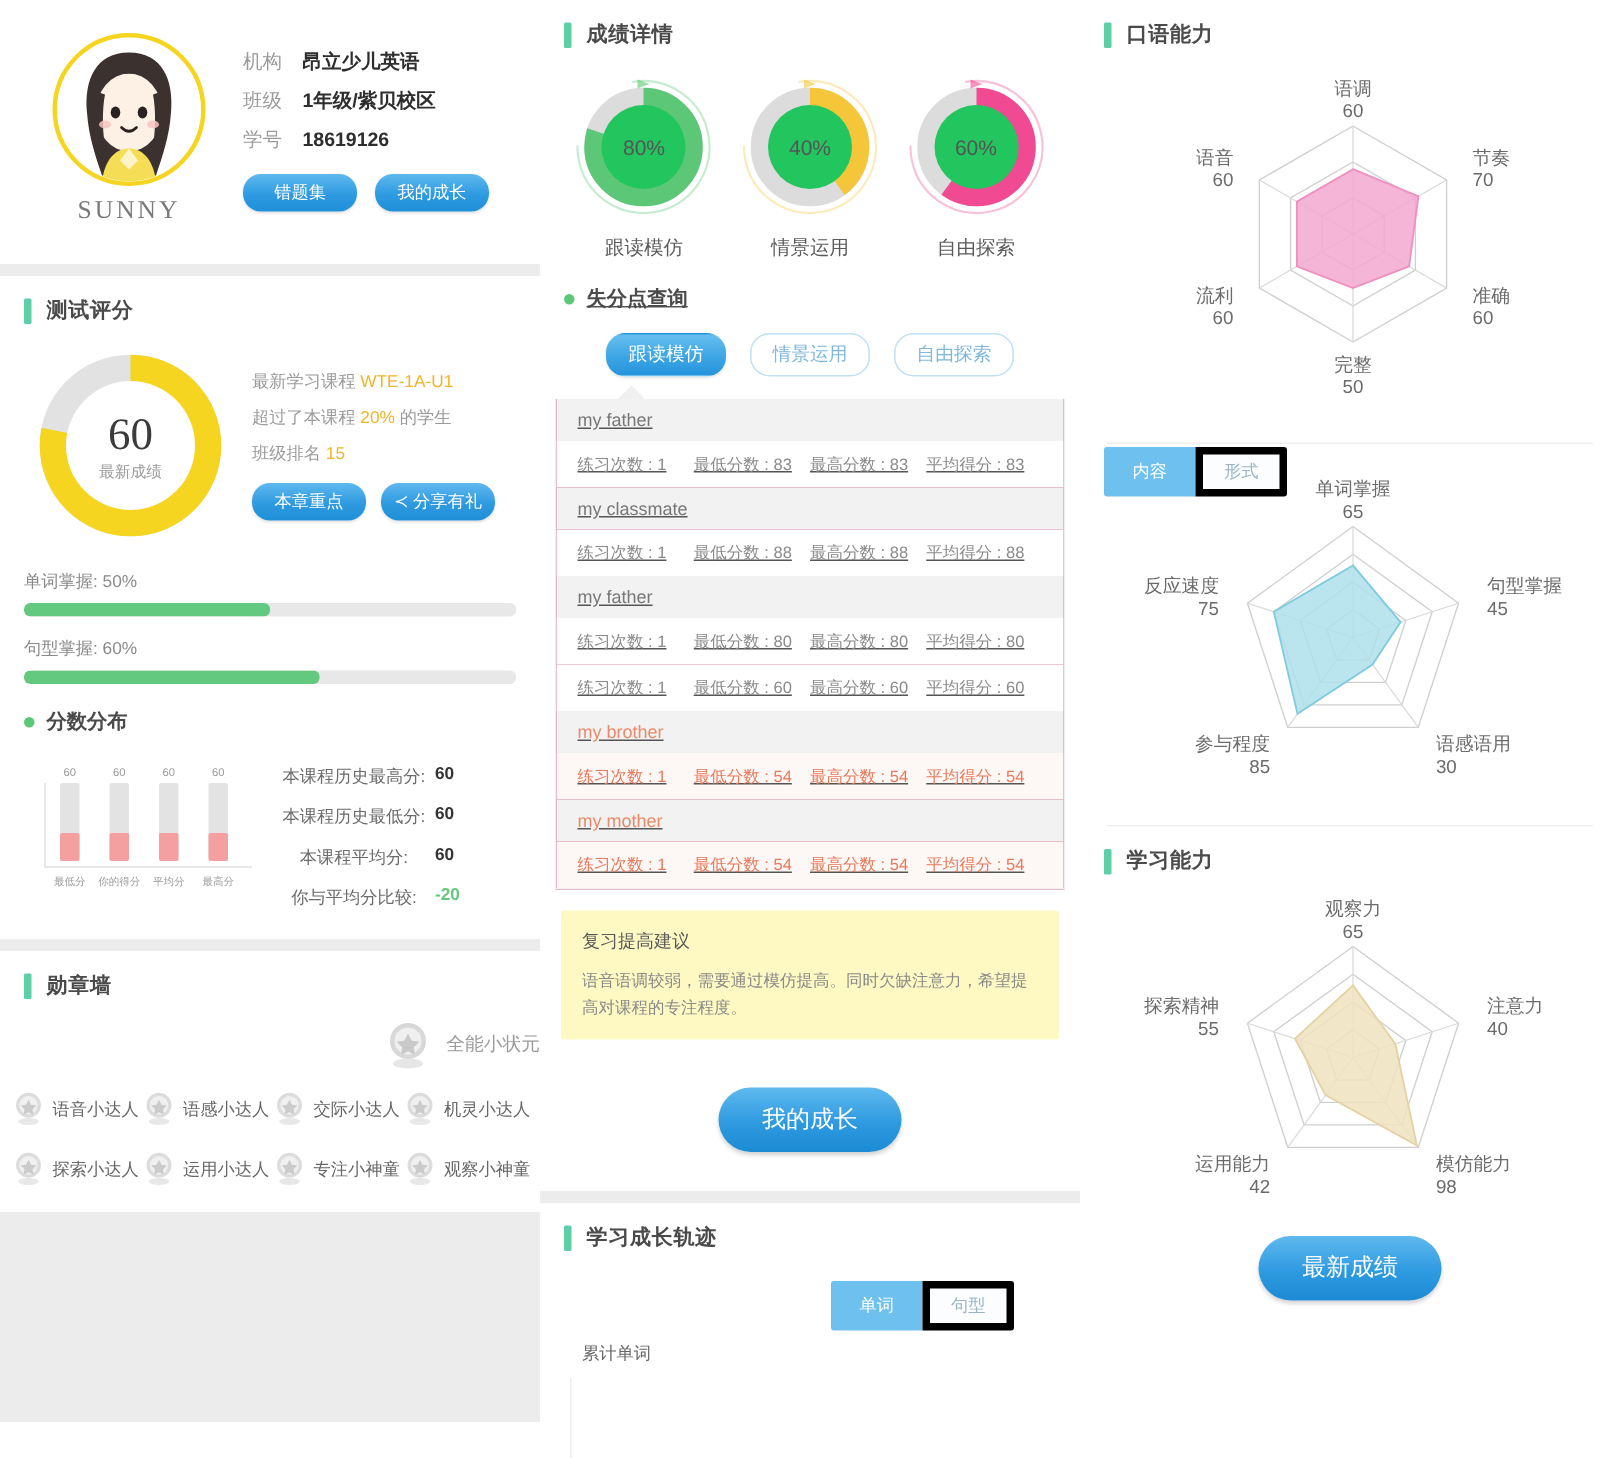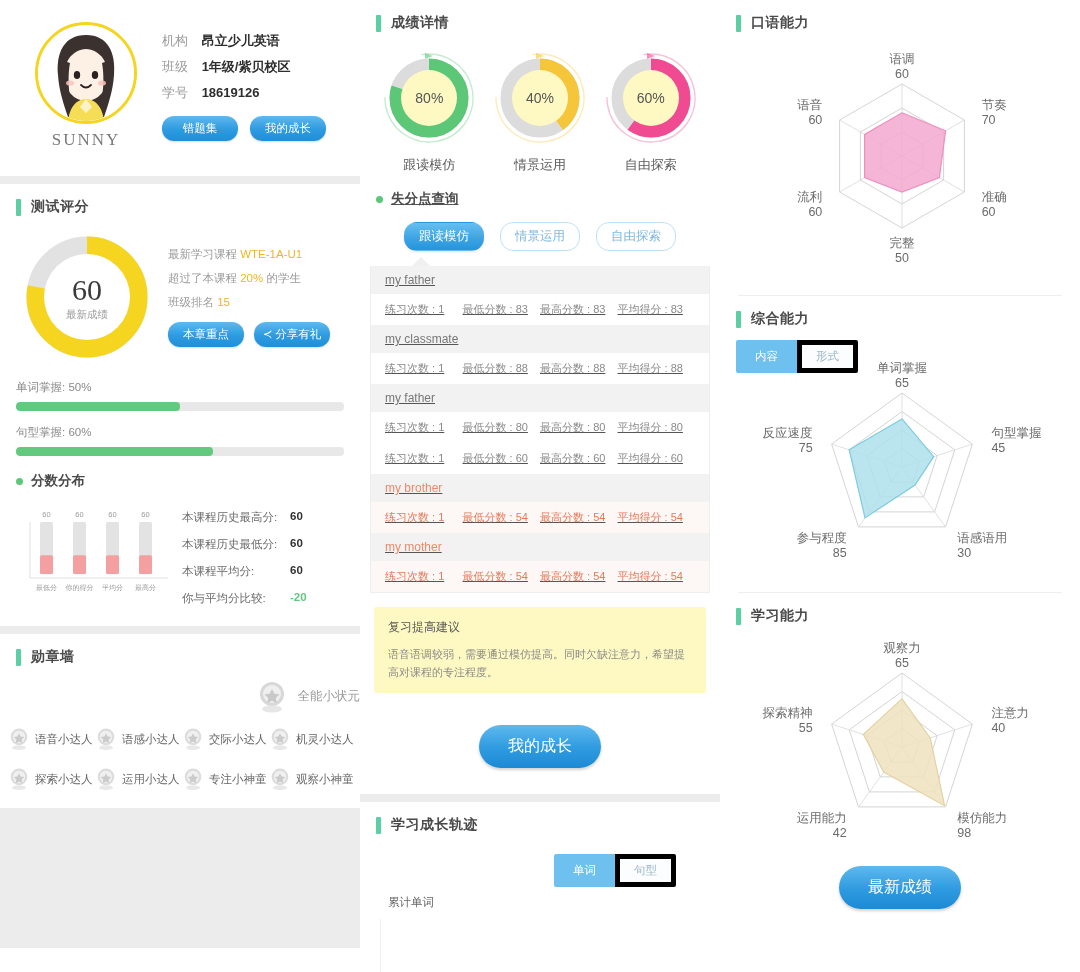--- a/index.html
+++ b/index.html
@@ -79,38 +79,38 @@
 
   .prog-label { font-size:11.5px; color:#8a8a8a; margin: 14px 0 7px 0;}
   .prog-track { height:9px; background:#e8e8e8; border-radius:4px; overflow:hidden; }
   .prog-fill { height:100%; background:#63c97e; border-radius:4px; }
 
   
   .dist-body { display:flex; padding: 14px 16px 8px 16px; }
   .barchart { width: 160px; flex:0 0 auto; }
   .dist-stats { flex:1; padding-left: 6px; padding-top: 6px;}
   .dist-stats .row { display:flex; font-size:11.5px; margin-bottom:12px; }
-  .dist-stats .row .lbl { color:#6b6b6b; width:108px; }
+  .dist-stats .row .lbl { color:#6b6b6b; width:108px;text-align:center; }
   .dist-stats .row .val { color:#333; font-weight:bold; }
   .dist-stats .row .val.neg { color:#63c97e; }
 
   
   .badge-top { display:flex; align-items:center; justify-content:flex-end; padding: 2px 0 8px 0;}
   .badge-top .nm { font-size:12.5px; color:#9b9b9b; margin-left:8px; }
   .badge-grid { display:grid; grid-template-columns: repeat(4, 1fr); row-gap:14px; padding: 4px 6px 16px 6px;}
   .badge-item { display:flex; align-items:center; }
   .badge-item .nm { font-size:11.5px; color:#666; margin-left:3px; }
 
   
   .donuts { display:flex; justify-content:space-around; padding: 10px 14px 2px 14px;}
   .donut-cell { text-align:center; width: 104px;}
   .donut-sm { width: 92px; height:92px; position:relative; margin: 0 auto; }
   .donut-sm .hole {
     position:absolute; left:50%; top:50%; transform:translate(-50%,-50%);
-    width: 56px; height:56px; background:#fef9c3; border-radius:50%;
+    width: 56px; height:56px; background:#22c55e; border-radius:50%;
     display:flex; align-items:center; justify-content:center;
     font-size:14px; color:#555;
   }
   .donut-cell .cap { font-size:13px; color:#5a5a5a; margin-top:12px; }
 
   
   .tabs { display:flex; justify-content:center; gap:16px; padding: 14px 0 0 0; }
   .tab {
     font-size:12.5px; padding:5px 14px; border-radius:13px; cursor:pointer;
     border:1px solid #bfe0f5; color:#7fb8dd; background:#fff;
@@ -578,26 +578,20 @@
             <text x="72.32566285183167" y="157.00000000000003" text-anchor="end" font-size="12.5" fill="#6b6b6b">流利</text>
             <text x="72.32566285183167" y="172.00000000000003" text-anchor="end" font-size="12.5" fill="#6b6b6b">60</text>
             <text x="72.32566285183165" y="65" text-anchor="end" font-size="12.5" fill="#6b6b6b">语音</text>
             <text x="72.32566285183165" y="80" text-anchor="end" font-size="12.5" fill="#6b6b6b">60</text>
           </svg>
       </div>
       <div style="height:26px;border-bottom:1px solid #eee;margin:0 18px;"></div>
     </div>
 
     <div class="card">
-      <div class="pad">
-        <div class="sec-title">
-          <div class="bar"></div>
-          <div class="txt">综合能力</div>
-        </div>
-      </div>
       <div class="seg2">
         <div class="seg-btn active">内容</div>
         <div class="seg-btn">形式</div>
       </div>
       <div class="radar-wrap" style="margin-top:-16px;">
         <svg id="radarComp" width="300" height="210" viewBox="0 0 300 210">
             <polygon points="152.0,34.0 222.4,85.1 195.5,167.9 108.5,167.9 81.6,85.1" fill="none" stroke="#cfcfcf" stroke-width=".9"></polygon>
             <polygon points="152.0,52.5 204.8,90.8 184.6,152.9 119.4,152.9 99.2,90.8" fill="none" stroke="#cfcfcf" stroke-width=".9"></polygon>
             <polygon points="152.0,71.0 187.2,96.6 173.7,137.9 130.3,137.9 116.8,96.6" fill="none" stroke="#cfcfcf" stroke-width=".9"></polygon>
             <polygon points="152.0,89.5 169.6,102.3 162.9,123.0 141.1,123.0 134.4,102.3" fill="none" stroke="#cfcfcf" stroke-width=".9"></polygon>

